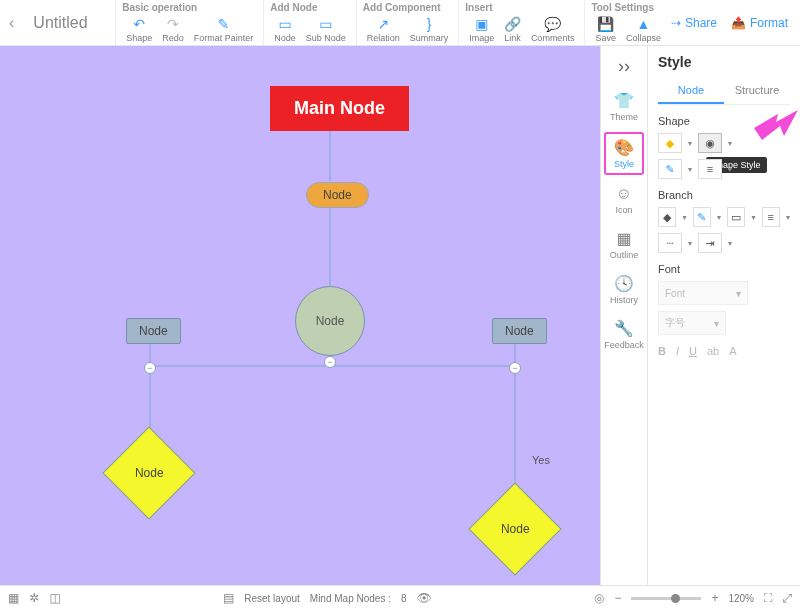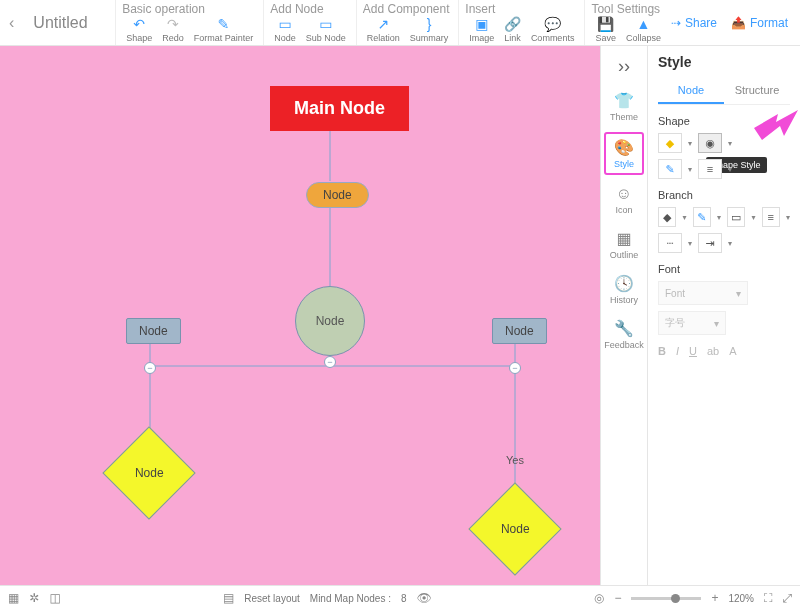--- a/index.html
+++ b/index.html
@@ -2,29 +2,29 @@
 <html><head>
 <meta charset="utf-8">
 <style>
 *{box-sizing:border-box;margin:0;padding:0;font-family:Arial,Helvetica,sans-serif}
 body{width:800px;height:610px;overflow:hidden;background:#fff;position:relative;font-size:11px;color:#555}
 
 .topbar{height:46px;border-bottom:1px solid #e5e5e5;display:flex;align-items:stretch}
 .back{width:26px;display:flex;align-items:center;justify-content:center;color:#999;font-size:16px}
 .title{display:flex;align-items:center;padding:0 10px;font-size:16px;color:#888;width:100px}
 .tgroup{border-left:1px solid #eee;padding:2px 6px 0 6px;display:flex;flex-direction:column}
-.tgrouptitle{font-size:12px;color:#999;font-weight:normal;height:12px}
+.tgrouptitle{font-size:10px;color:#999;font-weight:bold;height:12px}
 .trow{display:flex;gap:2px;align-items:flex-end;padding-top:1px}
 .tbtn{display:flex;flex-direction:column;align-items:center;gap:1px;padding:1px 4px;cursor:pointer;color:#777}
 .tbtn .ic{width:16px;height:16px;display:flex;align-items:center;justify-content:center;font-size:14px;color:#3b9cff}
 .tbtn .lbl{font-size:9px;white-space:nowrap}
 .tright{margin-left:auto;display:flex;align-items:center;gap:14px;padding-right:12px;font-size:12px}
 .tright .lnk{color:#3b9cff;display:flex;align-items:center;gap:4px;cursor:pointer}
 
-.canvas{position:absolute;top:46px;left:0;right:200px;bottom:25px;background:#f9a8d4}
+.canvas{position:absolute;top:46px;left:0;right:200px;bottom:25px;background:#c4b5fd}
 .canvas svg{position:absolute;top:0;left:0}
 .node{position:absolute;display:flex;align-items:center;justify-content:center;font-size:12px;color:#444}
 .mainnode{background:#ec2126;color:#fff;font-weight:bold;font-size:18px;padding:12px 24px}
 .pill{background:#efa63c;border:1px solid #96a9c6;border-radius:14px;padding:5px 16px}
 .rect{background:#a1b6c9;border:1px solid #7893ae;padding:5px 12px;border-radius:2px}
 .circle{width:70px;height:70px;border-radius:50%;background:#bfcfb2;border:1px solid #7893ae;color:#555}
 .diamond{width:66px;height:66px;background:#f4f72b;border:1px solid #7893ae;transform:rotate(45deg)}
 .diamond span{transform:rotate(-45deg)}
 .chip{position:absolute;width:12px;height:12px;border:1px solid #8aa3bf;border-radius:50%;background:#fff;font-size:9px;line-height:10px;text-align:center;color:#7893ae}
 .ylabel{position:absolute;font-size:11px;color:#555}
@@ -168,21 +168,21 @@
   </svg>
 
   <div class="node mainnode" style="left:270px;top:40px">Main Node</div>
   <div class="node pill" style="left:306px;top:136px">Node</div>
   <div class="node circle" style="left:295px;top:240px">Node</div>
   <div class="chip" style="left:324px;top:310px">−</div>
   <div class="node rect" style="left:126px;top:272px">Node</div>
   <div class="chip" style="left:144px;top:316px">−</div>
   <div class="node rect" style="left:492px;top:272px">Node</div>
   <div class="chip" style="left:509px;top:316px">−</div>
-  <div class="ylabel" style="left:506px;top:408px">Yes</div>
+  <div class="ylabel" style="left:532px;top:408px">Yes</div>
   <div class="node diamond" style="left:116px;top:394px">
       <span>Node</span>
     </div>
   <div class="node diamond" style="left:482px;top:450px">
       <span>Node</span>
     </div>
 </div>
 
 <div class="rstrip">
   <div class="toggle">››</div>

